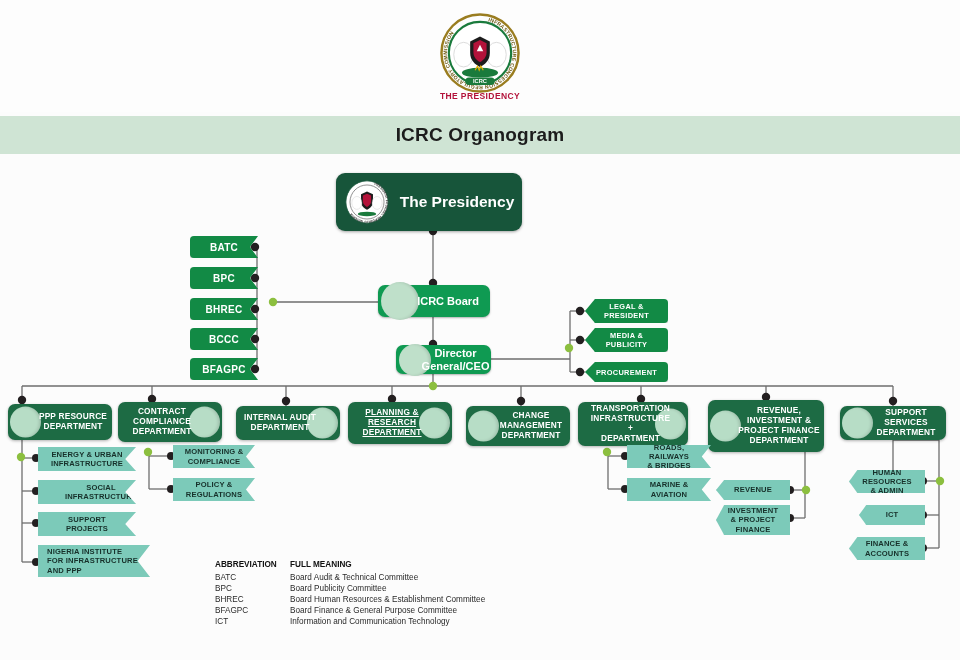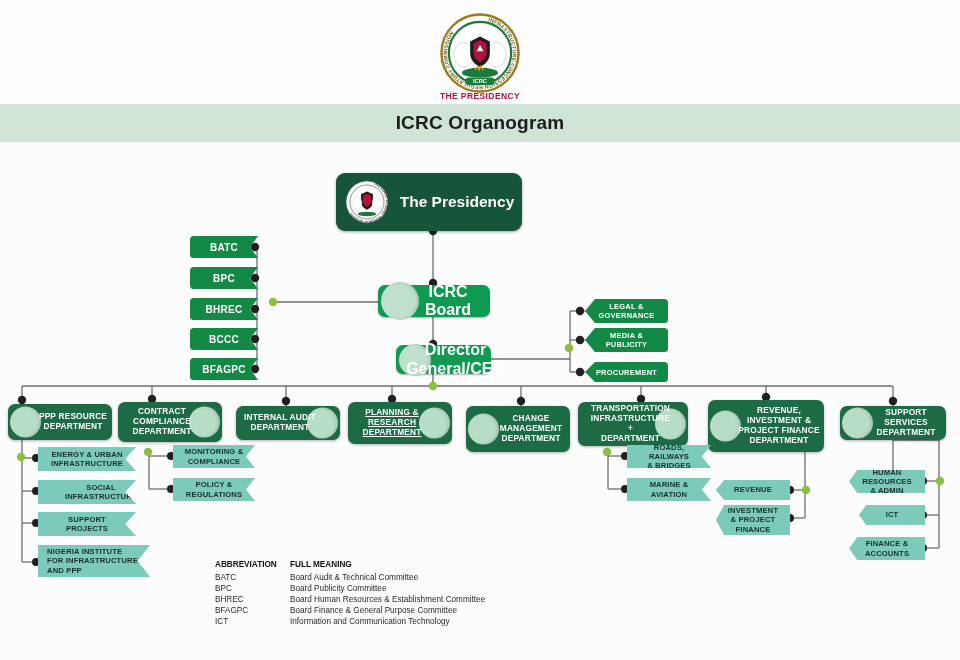--- a/index.html
+++ b/index.html
@@ -10,35 +10,35 @@
     position: relative; overflow: hidden;
   }
   .canvas { position: absolute; inset: 0; }
   svg.wires { position: absolute; inset: 0; width: 960px; height: 660px; pointer-events: none; }
 
   
   .header { position: absolute; top: 0; left: 0; width: 960px; height: 112px; background: #fdfdfd; }
   .logo-wrap { position: absolute; left: 50%; top: 12px; transform: translateX(-50%); width: 104px; text-align: center; }
   .logo-seal { width: 82px; height: 82px; margin: 0 auto; display: block; }
   .presidency-tag { font-size: 8.5px; font-weight: bold; color: #b3123a; letter-spacing: .4px; margin-top: -3px; }
-  .banner { position: absolute; top: 104px; left: 0; width: 960px; height: 38px; background: #cfe4d4; display: flex; align-items: center; justify-content: center; }
+  .banner { position: absolute; top: 116px; left: 0; width: 960px; height: 38px; background: #cfe4d4; display: flex; align-items: center; justify-content: center; }
   .banner h1 { font-size: 19px; font-weight: bold; color: #1c1c1c; letter-spacing: .2px; }
 
   
   .node { position: absolute; display: flex; align-items: center; justify-content: center; text-align: center; color: #fff; }
 
   .presidency {
     background: #17553a; border-radius: 9px; color: #fff;
     font-size: 15.5px; font-weight: bold; padding-left: 56px;
     box-shadow: 0 1px 3px rgba(0,0,0,.35);
   }
   .presidency .seal { position: absolute; left: 8px; top: 50%; transform: translateY(-50%); width: 46px; height: 46px; }
 
   .boardnode {
-    background: #0f9a52; border-radius: 7px; font-size: 16px; font-weight: bold;
+    background: #0f9a52; border-radius: 7px; font-size: 11px; font-weight: bold;
     box-shadow: 0 1px 2px rgba(0,0,0,.3);
   }
   .boardnode .disc {
     position: absolute; left: 3px; top: 50%; transform: translateY(-50%);
     width: 38px; height: 38px; border-radius: 50%;
     background: #bfe0ca; box-shadow: inset -2px 0 3px rgba(0,0,0,.12);
   }
   .boardnode .lbl { position: relative; z-index: 2; padding-left: 34px; padding-right: 6px; line-height: 1.15; }
 
   
@@ -269,21 +269,21 @@
   </div>
   <div class="node ribbon-g" style="left:190px; top:328px; width:68px; height:22px;">
     <span>BCCC</span>
   </div>
   <div class="node ribbon-g" style="left:190px; top:358px; width:68px; height:22px;">
     <span>BFAGPC</span>
   </div>
 
   <div class="node ribbon-g notch-left" style="left:585px; top:299px; width:83px; height:24px; font-size:7.4px;">
     <span>
-      <span>LEGAL &amp;</span><br><span>GOVERNANCE</span>
+      <span>LEGAL &amp;</span><br><span>PRESIDENT</span>
     </span>
   </div>
   <div class="node ribbon-g notch-left" style="left:585px; top:328px; width:83px; height:24px; font-size:7.4px;">
     <span>
       <span>MEDIA  &amp;</span><br><span>PUBLICITY</span>
     </span>
   </div>
   <div class="node ribbon-g notch-left" style="left:585px; top:362px; width:83px; height:20px; font-size:7.4px;">
     <span>PROCUREMENT</span>
   </div>
@@ -309,21 +309,21 @@
     </span>
   </div>
 
   <div class="node dept disc-right" style="left:348px; top:402px; width:104px; height:42px;text-decoration:underline;">
     <span class="disc"></span>
     <span class="lbl">
       <span>PLANNING &amp;</span><br><span>RESEARCH</span><br><span>DEPARTMENT</span>
     </span>
   </div>
 
-  <div class="node dept disc-left" style="left:466px; top:406px; width:104px; height:46px;">
+  <div class="node dept disc-left" style="left:466px; top:406px; width:104px; height:40px;">
     <span class="disc"></span>
     <span class="lbl">
       <span>CHANGE</span><br><span>MANAGEMENT</span><br><span>DEPARTMENT</span>
     </span>
   </div>
 
   <div class="node dept disc-right" style="left:578px; top:402px; width:110px; height:44px;padding-left:11px;">
     <span class="disc"></span>
     <span class="lbl">
       <span>TRANSPORTATION</span><br><span>INFRASTRUCTURE +</span><br><span>DEPARTMENT</span>

